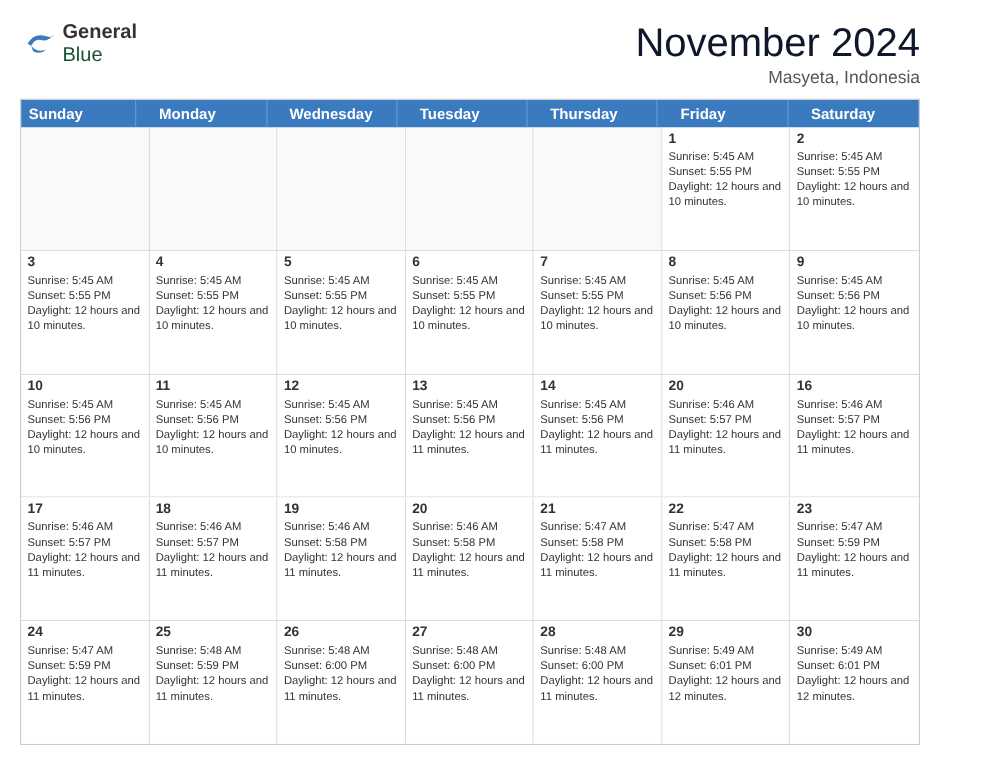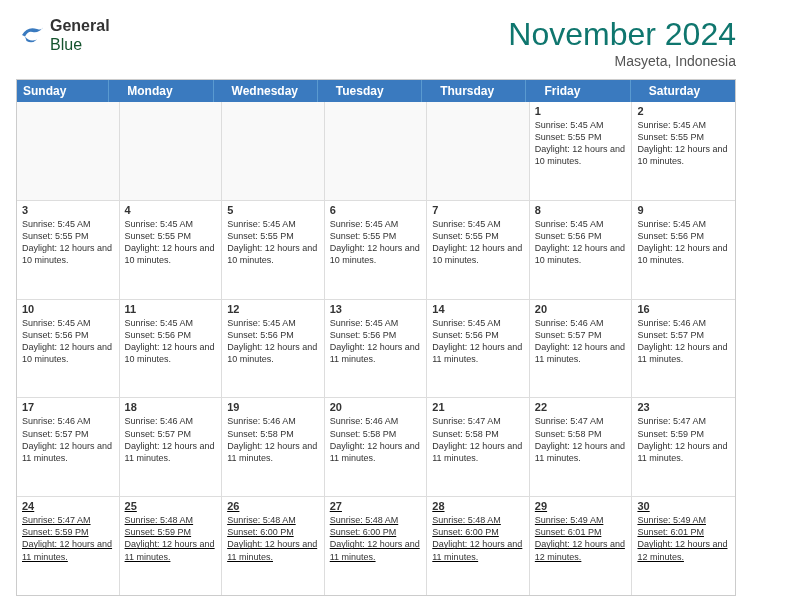--- a/index.html
+++ b/index.html
@@ -31,21 +31,21 @@
     .logo-bird {
       width: 30px;
       height: 30px;
     }
     .title-block {
       text-align: right;
     }
     .month-title {
       font-size: 32px;
       font-weight: normal;
-      color: #0f766e;
+      color: #0f172a;
     }
     .location {
       font-size: 14px;
       color: #555;
     }
     .calendar {
       flex: 1;
       border: 1px solid #ccc;
       display: flex;
       flex-direction: column;
@@ -69,21 +69,21 @@
       flex: 1;
       display: flex;
       flex-direction: column;
     }
     .cal-row {
       display: grid;
       grid-template-columns: repeat(7, 1fr);
       flex: 1;
       border-bottom: 1px solid #ddd;
     }
-    .cal-row:last-child { border-bottom: none; text-decoration: underline; }
+    .cal-row:last-child { border-bottom: none; }
     .cal-cell {
       border-right: 1px solid #ddd;
       padding: 3px 5px;
       font-size: 9.5px;
       color: #333;
       vertical-align: top;
       min-height: 0;
       background: #fff;
     }
     .cal-cell:last-child { border-right: none; }

